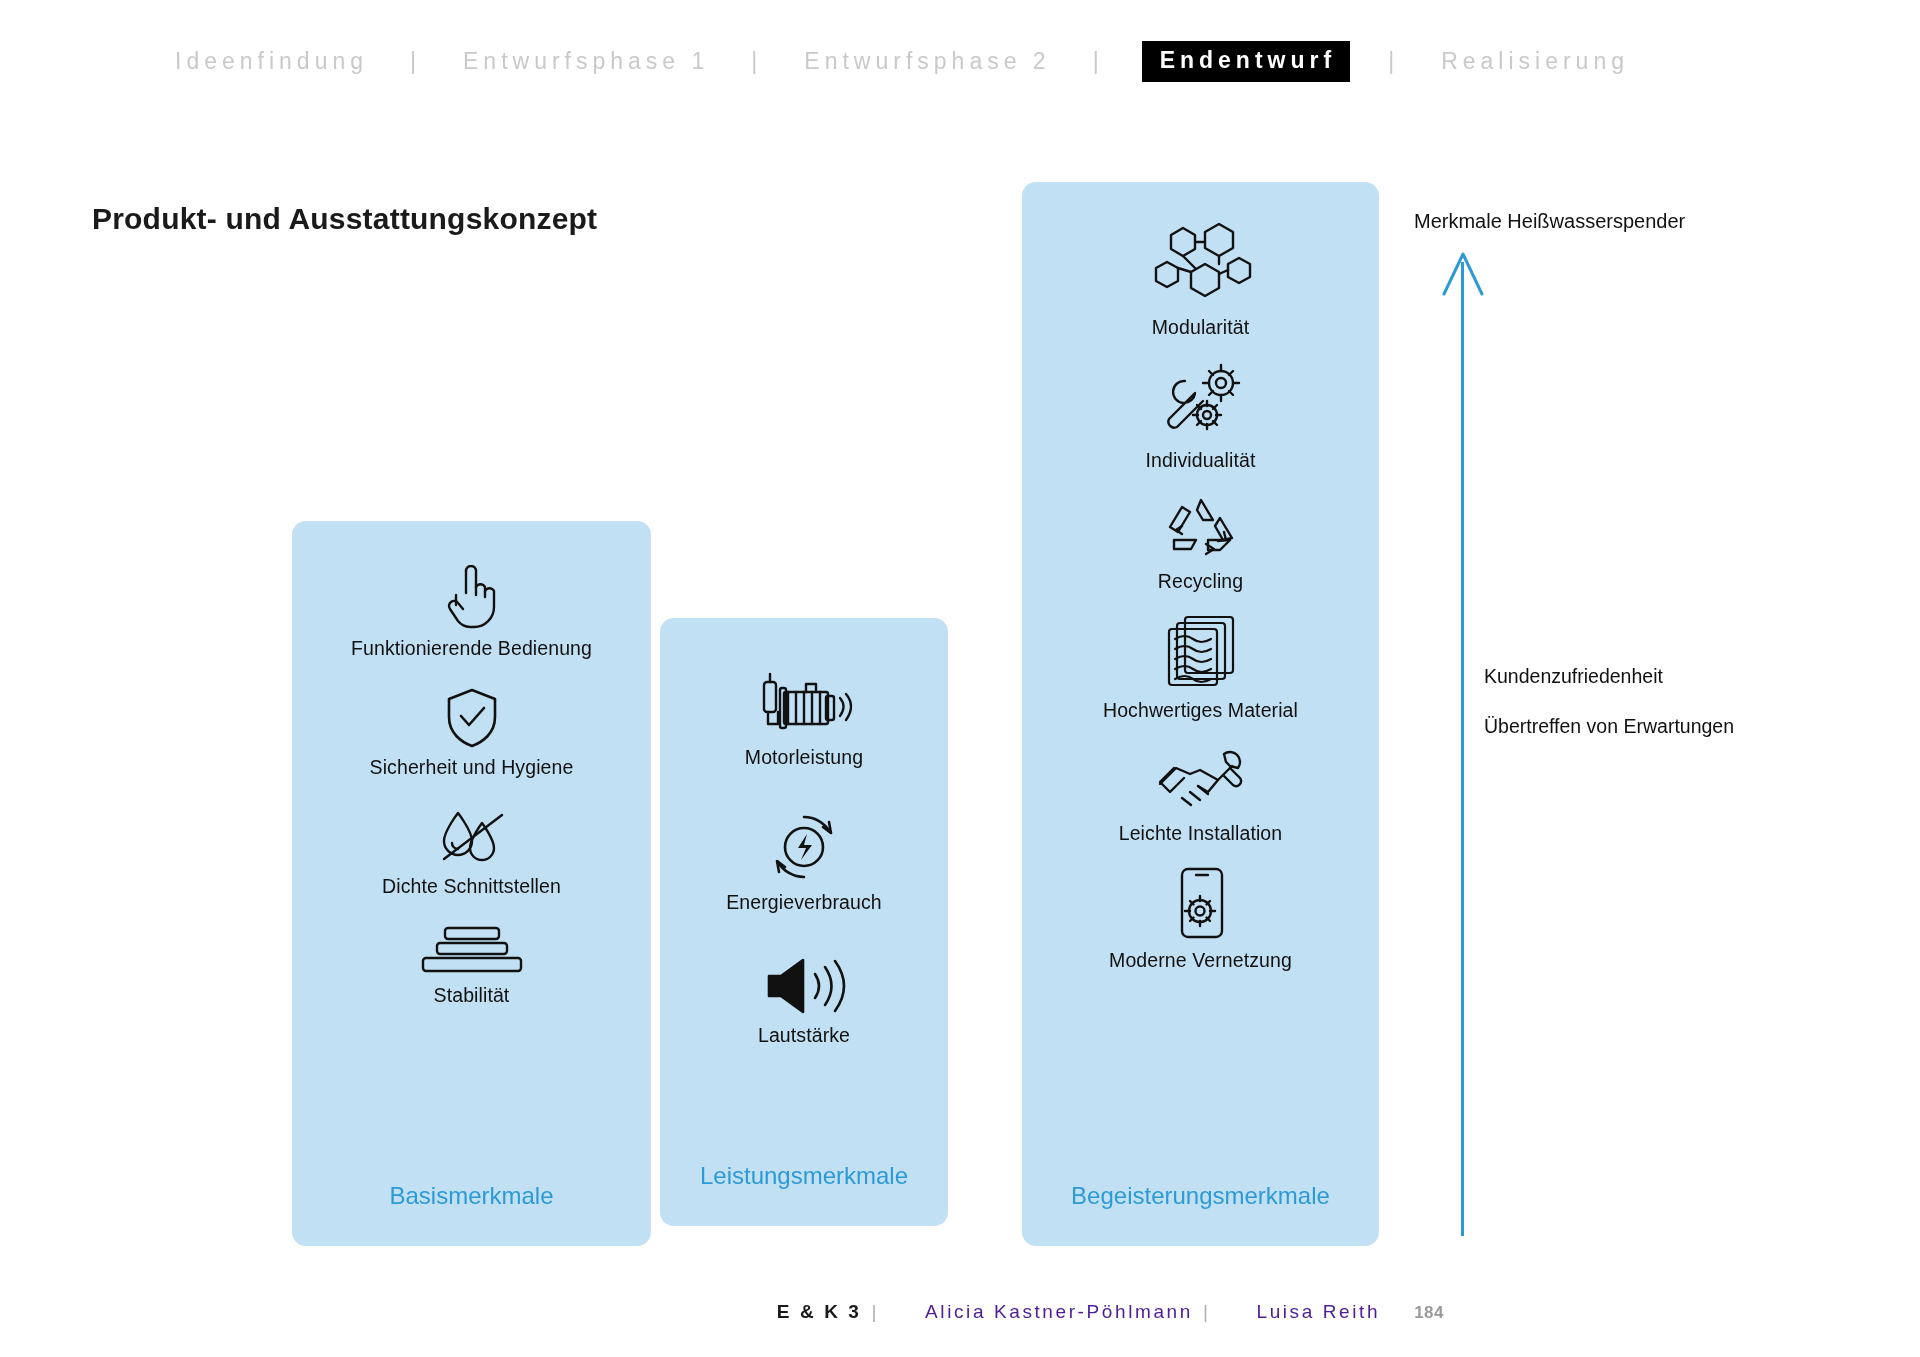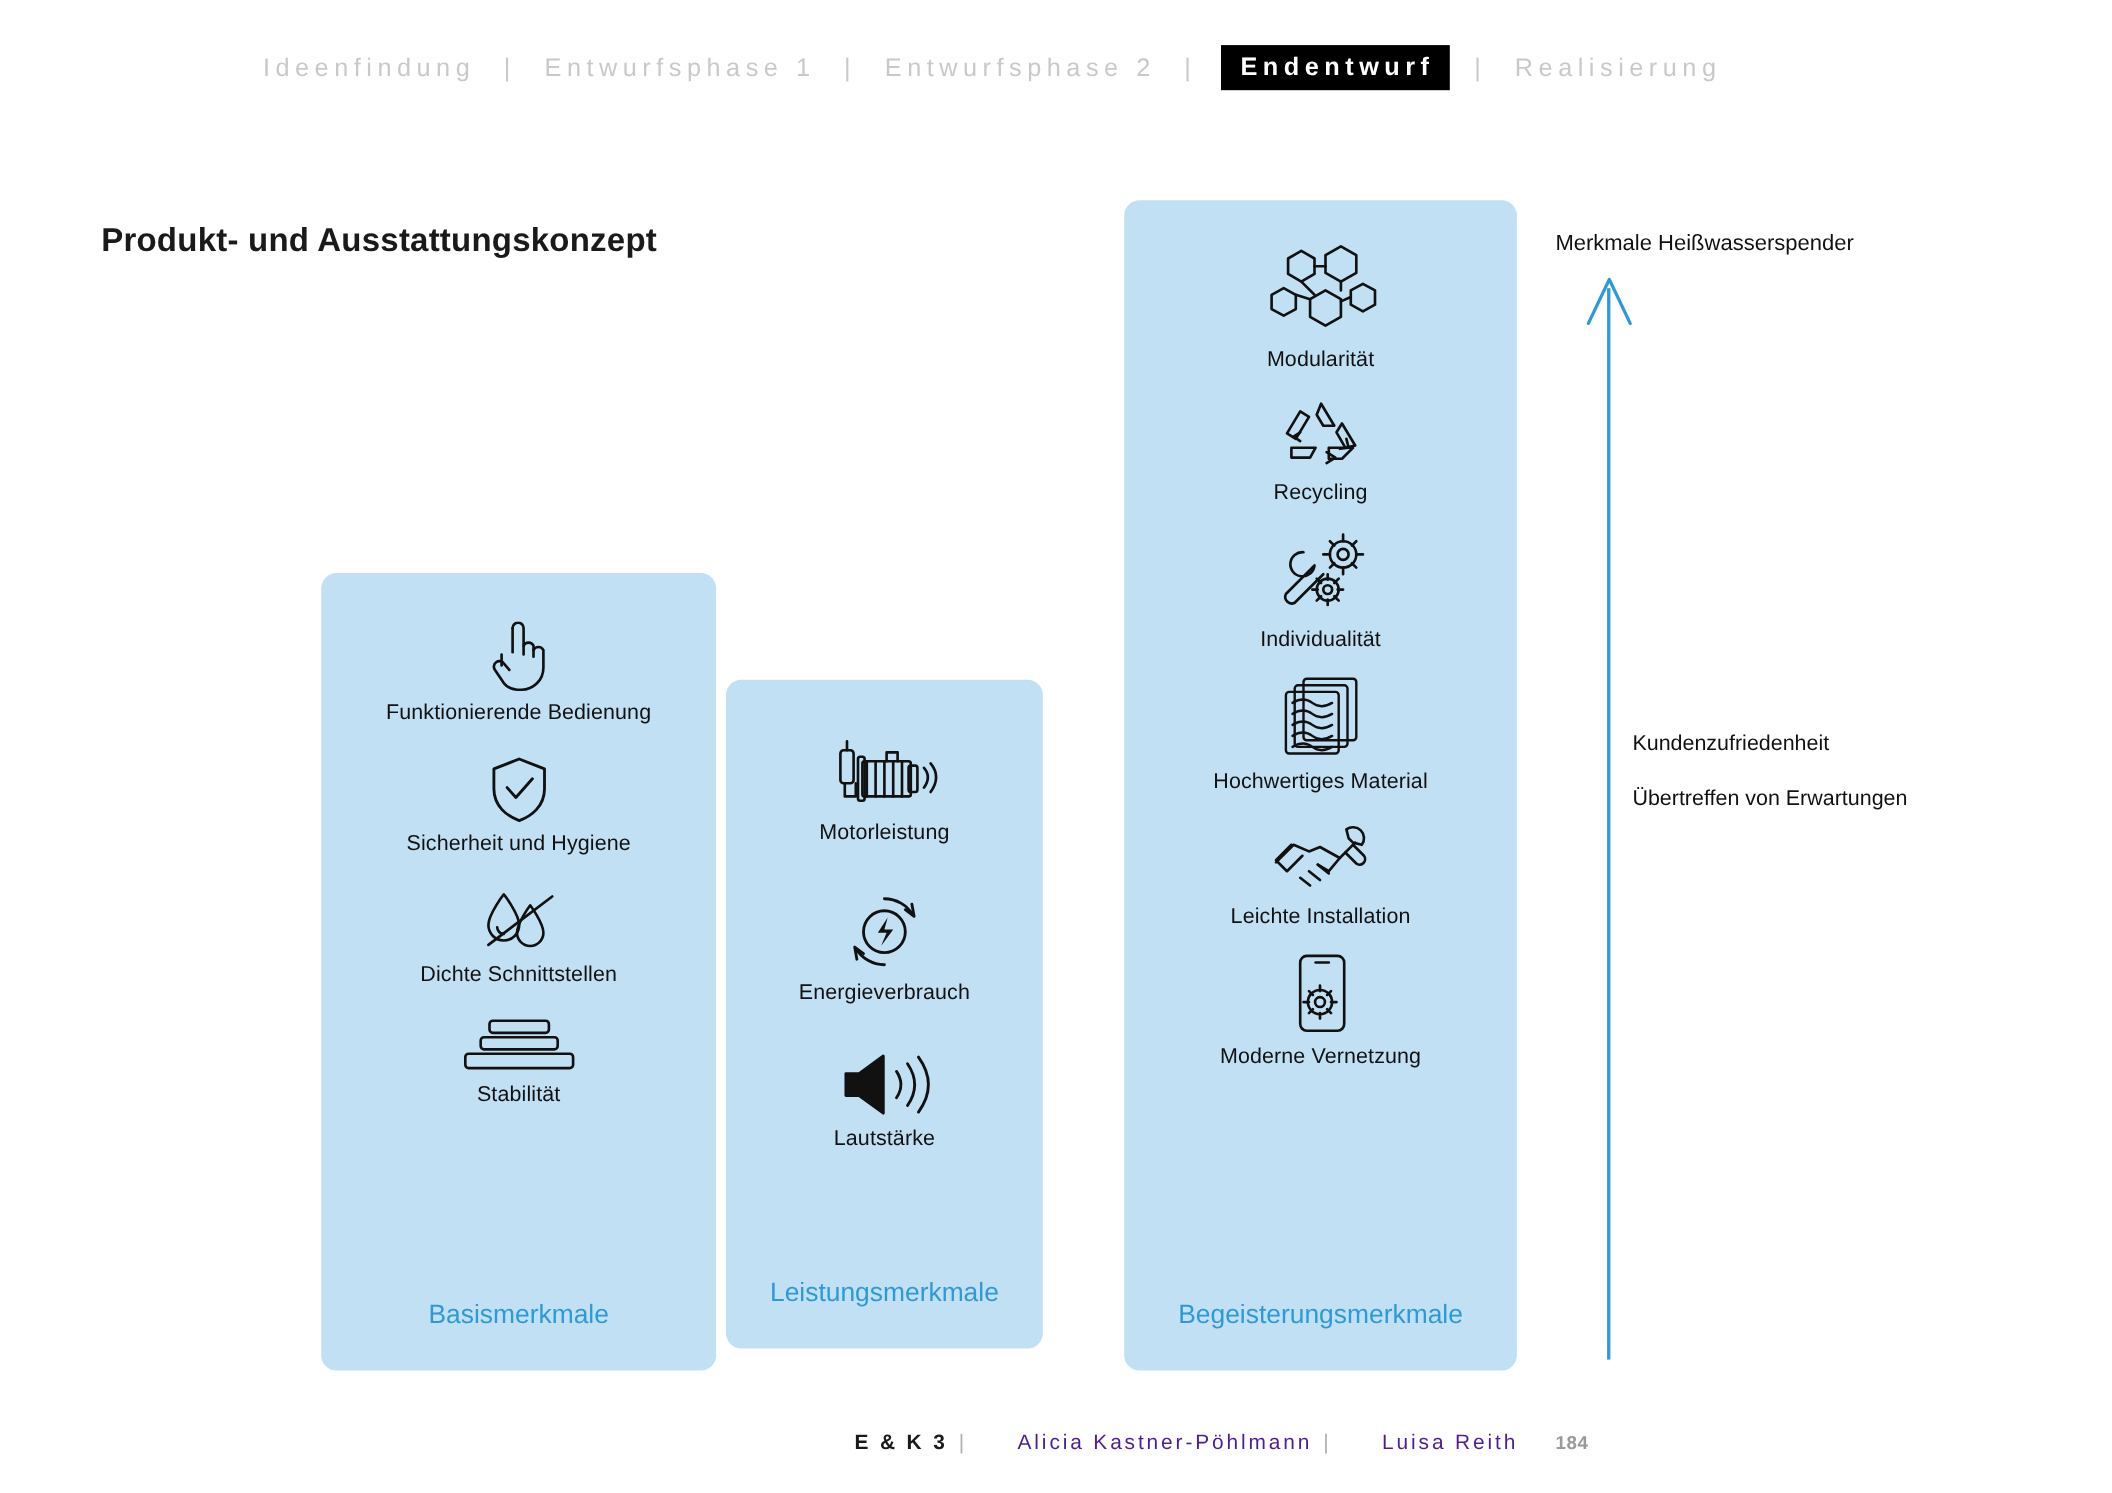--- a/index.html
+++ b/index.html
@@ -26,21 +26,21 @@
   
   .phase-nav {
     position: absolute;
     left: 0;
     top: 38px;
     width: 1804px;
     height: 46px;
     display: flex;
     align-items: center;
     justify-content: center;
-    gap: 0px;
+    gap: 16px;
     letter-spacing: 5px;
     font-size: 23px;
     color: #c9c9c9;
     white-space: nowrap;
   }
   .phase-item {
     padding: 0 4px;
   }
   .phase-sep {
     padding: 0 22px;
@@ -339,51 +339,51 @@
             <path d="M62 46 l14 8 v16 l-14 8 -14 -8 V54 Z"></path>
             <path d="M96 40 l11 6 v13 l-11 6 -11 -6 V46 Z"></path>
             <path d="M52 24 l10 0 M40 38 l12 12 M35 50 l13 4 M76 38 l0 8 M85 52 l-9 4"></path>
           </svg>
         </span>
         <span class="flabel">Modularität</span>
       </div>
 
       <div class="feature">
         <span class="ficon">
+          <svg width="104" height="84" viewBox="0 0 104 84" fill="none" stroke="#111" stroke-width="2.4" stroke-linecap="round" stroke-linejoin="round">
+            <circle cx="72" cy="24" r="12"></circle>
+            <circle cx="72" cy="24" r="5"></circle>
+            <path d="M72 6 v6 M72 36 v6 M54 24 h6 M84 24 h6 M60 12 l4 4 M80 32 l4 4 M84 12 l-4 4 M64 32 l-4 4"></path>
+            <circle cx="58" cy="56" r="10"></circle>
+            <circle cx="58" cy="56" r="4"></circle>
+            <path d="M58 42 v5 M58 65 v5 M44 56 h5 M67 56 h5 M48 46 l4 4 M64 62 l4 4 M68 46 l-4 4 M52 62 l-4 4"></path>
+            <path d="M36 22 a11 11 0 1 0 10 12 L20 60 a6 6 0 0 0 8 8 L54 42"></path>
+          </svg>
+        </span>
+        <span class="flabel">Individualität</span>
+      </div>
+
+      <div class="feature">
+        <span class="ficon">
           <svg width="82" height="72" viewBox="0 0 82 72" fill="none" stroke="#111" stroke-width="2.4" stroke-linecap="round" stroke-linejoin="round">
             <path d="M41 8 l12 20 h-10 l-6 -10 z"></path>
             <path d="M30 20 L18 40 l-8 -5 12 -20 z"></path>
             <path d="M60 26 l12 20 -9 2 -8 -14 z"></path>
             <path d="M14 48 h22 l-5 9 -17 0 z"></path>
             <path d="M48 48 h22 l-10 10 -12 0 z"></path>
             <path d="M22 34 l-6 4 6 4"></path>
             <path d="M64 40 l2 8 -8 1"></path>
             <path d="M46 62 l8 -5 -8 -5"></path>
           </svg>
         </span>
         <span class="flabel">Recycling</span>
       </div>
 
       <div class="feature">
         <span class="ficon">
-          <svg width="104" height="84" viewBox="0 0 104 84" fill="none" stroke="#111" stroke-width="2.4" stroke-linecap="round" stroke-linejoin="round">
-            <circle cx="72" cy="24" r="12"></circle>
-            <circle cx="72" cy="24" r="5"></circle>
-            <path d="M72 6 v6 M72 36 v6 M54 24 h6 M84 24 h6 M60 12 l4 4 M80 32 l4 4 M84 12 l-4 4 M64 32 l-4 4"></path>
-            <circle cx="58" cy="56" r="10"></circle>
-            <circle cx="58" cy="56" r="4"></circle>
-            <path d="M58 42 v5 M58 65 v5 M44 56 h5 M67 56 h5 M48 46 l4 4 M64 62 l4 4 M68 46 l-4 4 M52 62 l-4 4"></path>
-            <path d="M36 22 a11 11 0 1 0 10 12 L20 60 a6 6 0 0 0 8 8 L54 42"></path>
-          </svg>
-        </span>
-        <span class="flabel">Individualität</span>
-      </div>
-
-      <div class="feature">
-        <span class="ficon">
           <svg width="84" height="80" viewBox="0 0 84 80" fill="none" stroke="#111" stroke-width="2.2" stroke-linecap="round" stroke-linejoin="round">
             <rect x="26" y="4" width="48" height="56" rx="3"></rect>
             <rect x="18" y="10" width="48" height="56" rx="3"></rect>
             <rect x="10" y="16" width="48" height="56" rx="3"></rect>
             <path d="M16 26 q10 -6 18 0 t18 0"></path>
             <path d="M16 36 q10 -6 18 0 t18 0"></path>
             <path d="M16 46 q10 -6 18 0 t18 0"></path>
             <path d="M16 56 q10 -6 18 0 t18 0"></path>
             <path d="M16 66 q10 -6 18 0 t18 0"></path>
           </svg>

